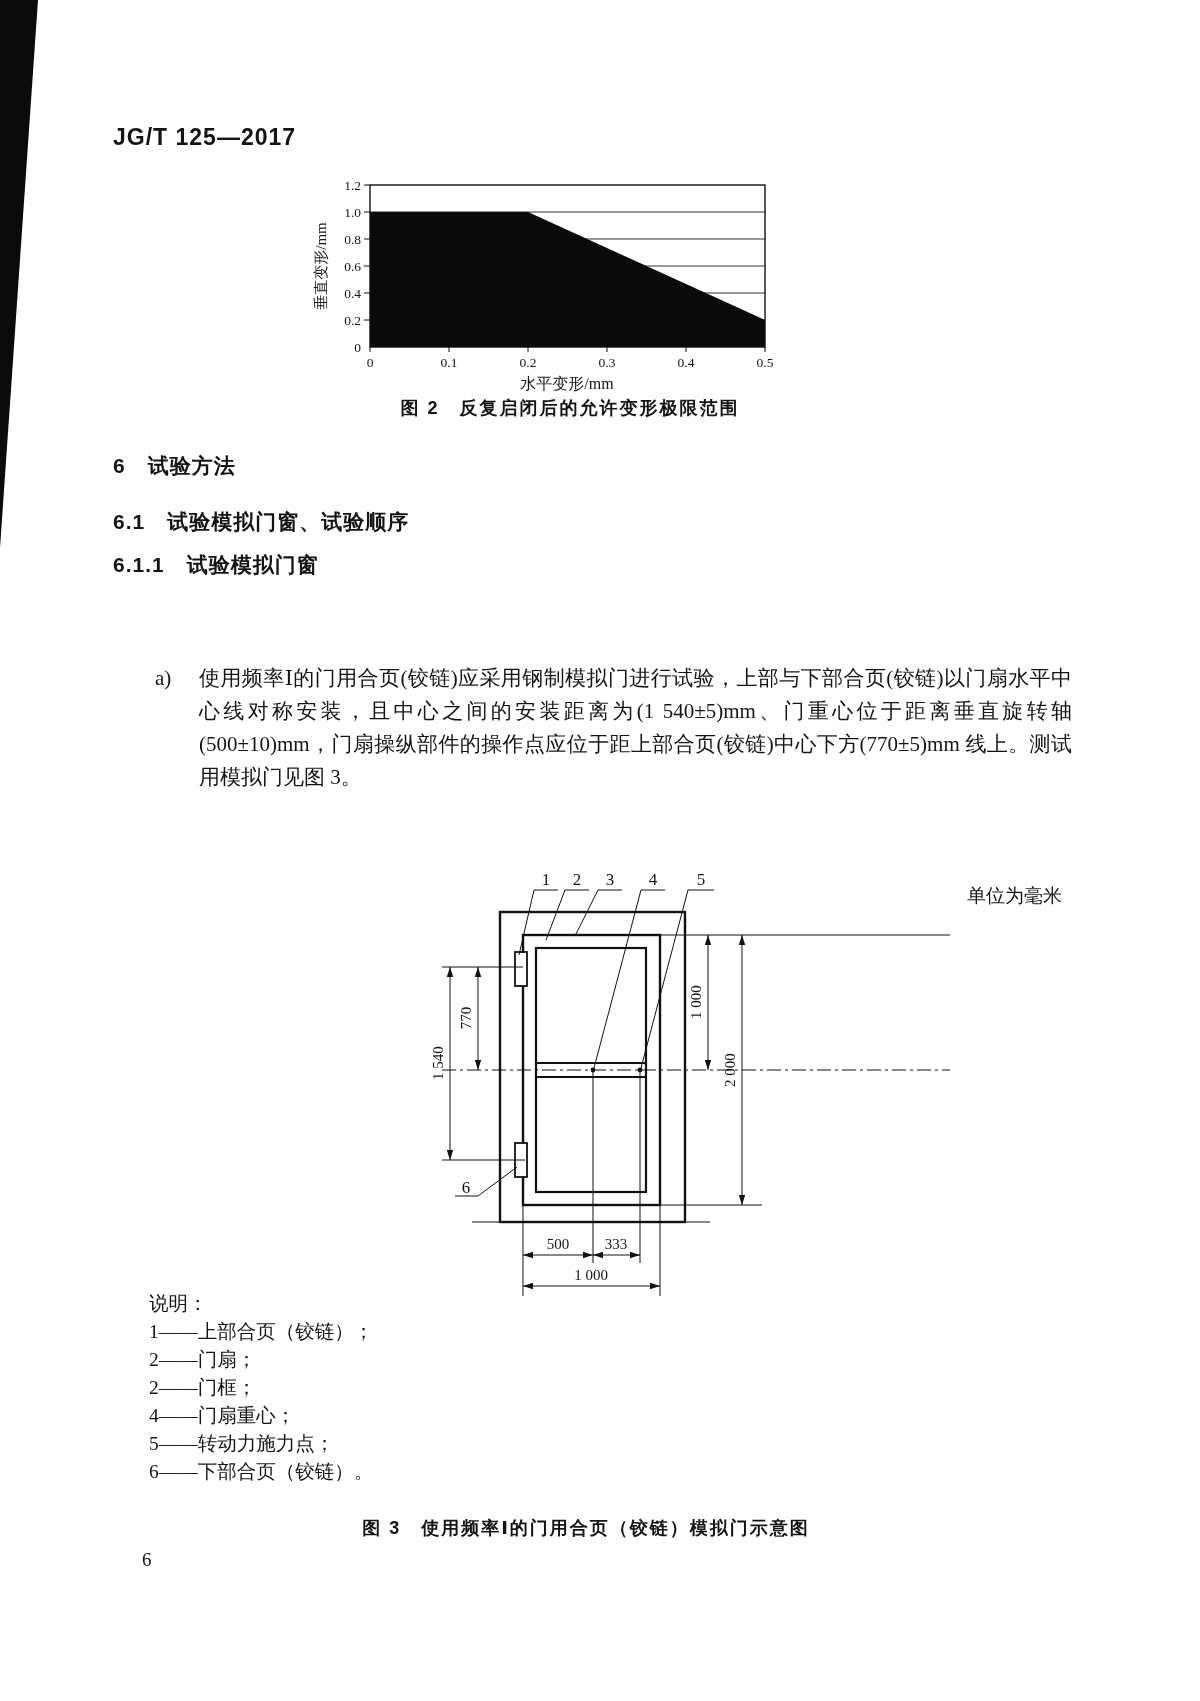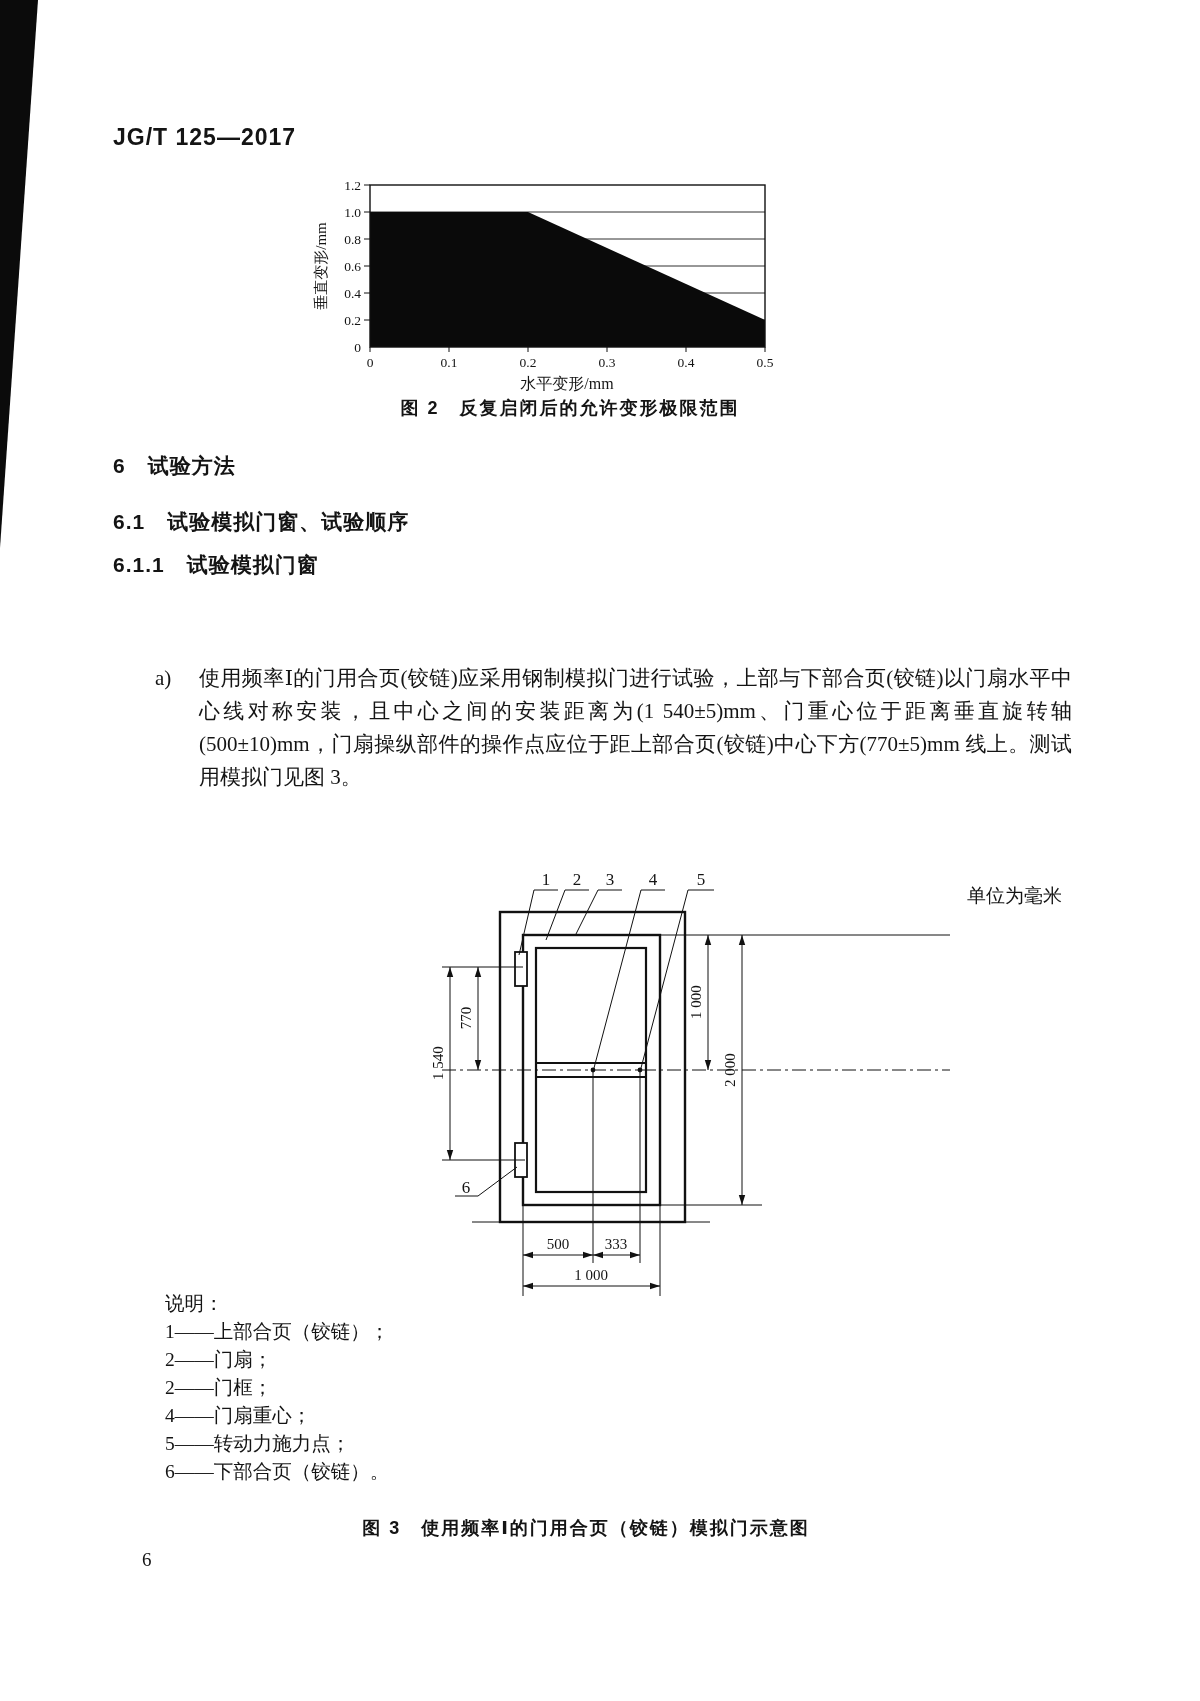--- a/index.html
+++ b/index.html
@@ -42,21 +42,21 @@
   .item-a { position:absolute; left:155px; top:662px; width:917px; display:flex; }
   .item-a .marker { flex:0 0 44px; font-size:21px; line-height:33px; }
   .item-a .txt { flex:1; font-size:21px; line-height:33px; text-align:justify; }
   .unit-note {
     position:absolute; left:810px; top:836px; width:252px; text-align:right;
     font-size:19px;
     margin-top:47px;
   }
   .diagram-svg { position:absolute; left:390px; top:855px; width:610px; height:450px;
     font-family:"Liberation Serif","DejaVu Serif",serif; }
-  .legend { position:absolute; left:165px; top:1290px; font-size:19.5px; }
+  .legend { position:absolute; left:149px; top:1290px; font-size:19.5px; }
   .legend div { line-height:28px; }
   .page-number { position:absolute; left:142px; top:1549px; font-size:19px; }
   svg text { fill:#141414; }
 </style>
 </head>
 <body>
 
 <div class="page">
 
   <div class="corner-wedge"></div>

